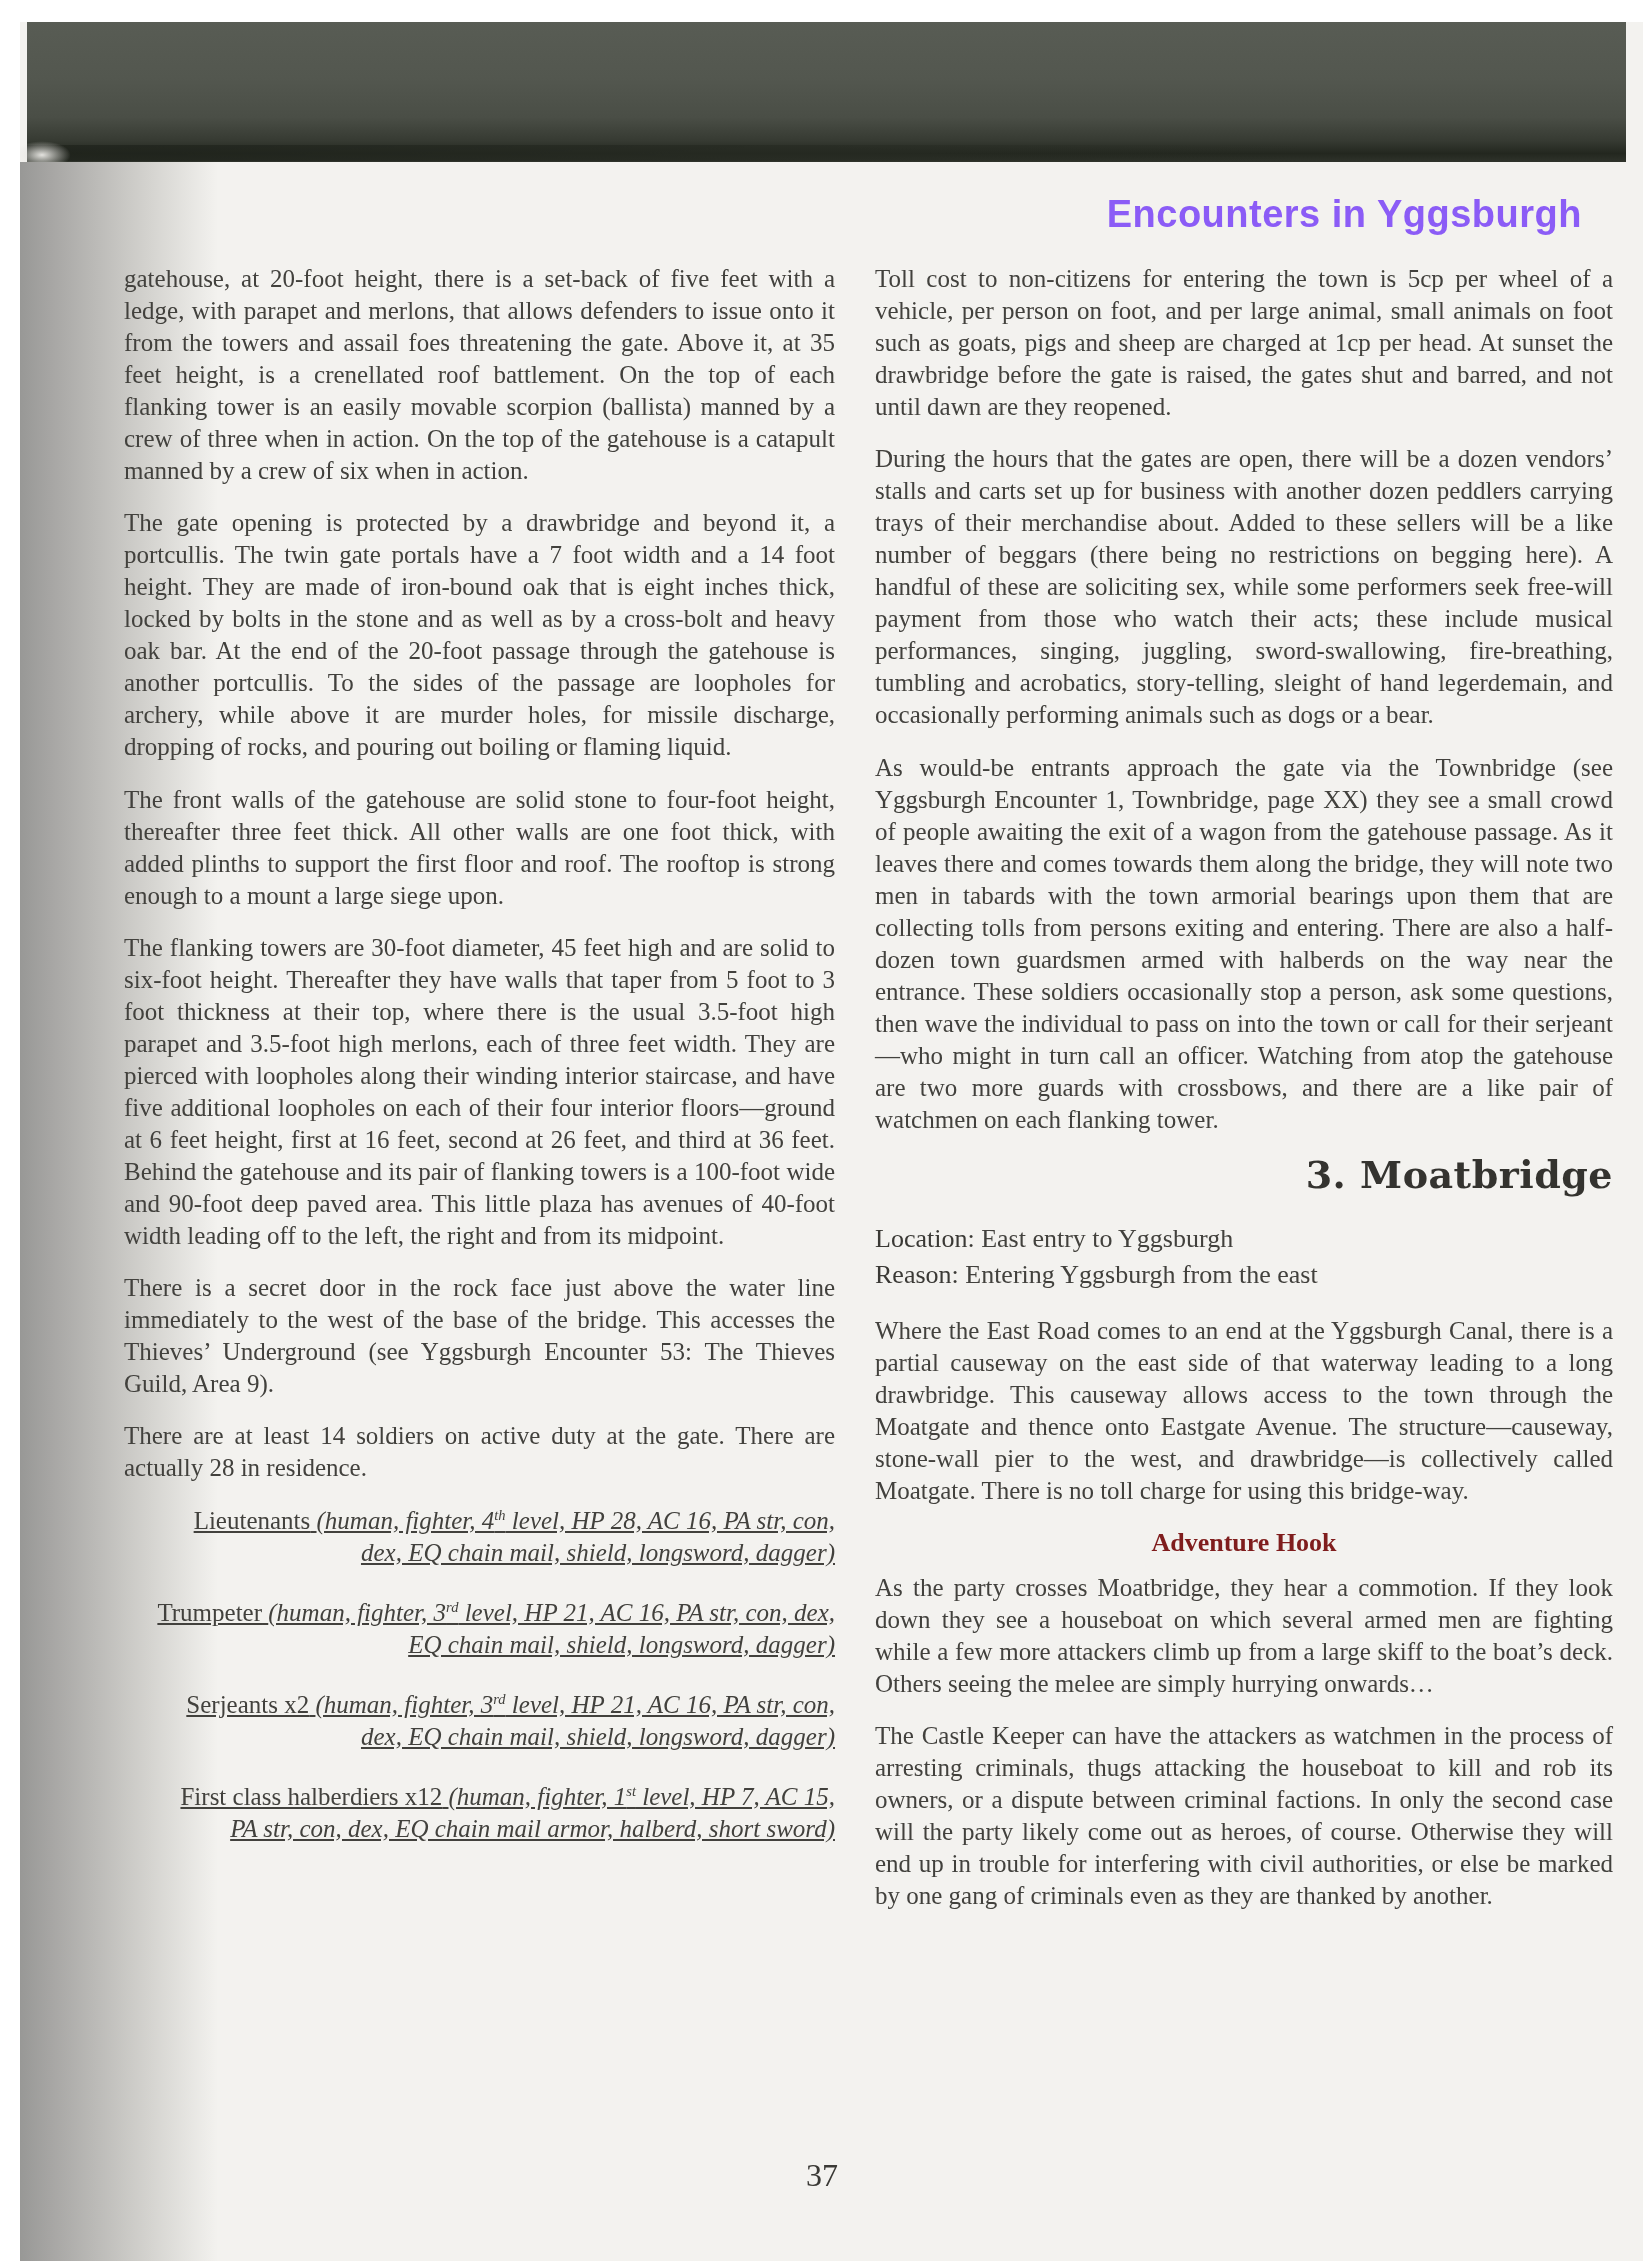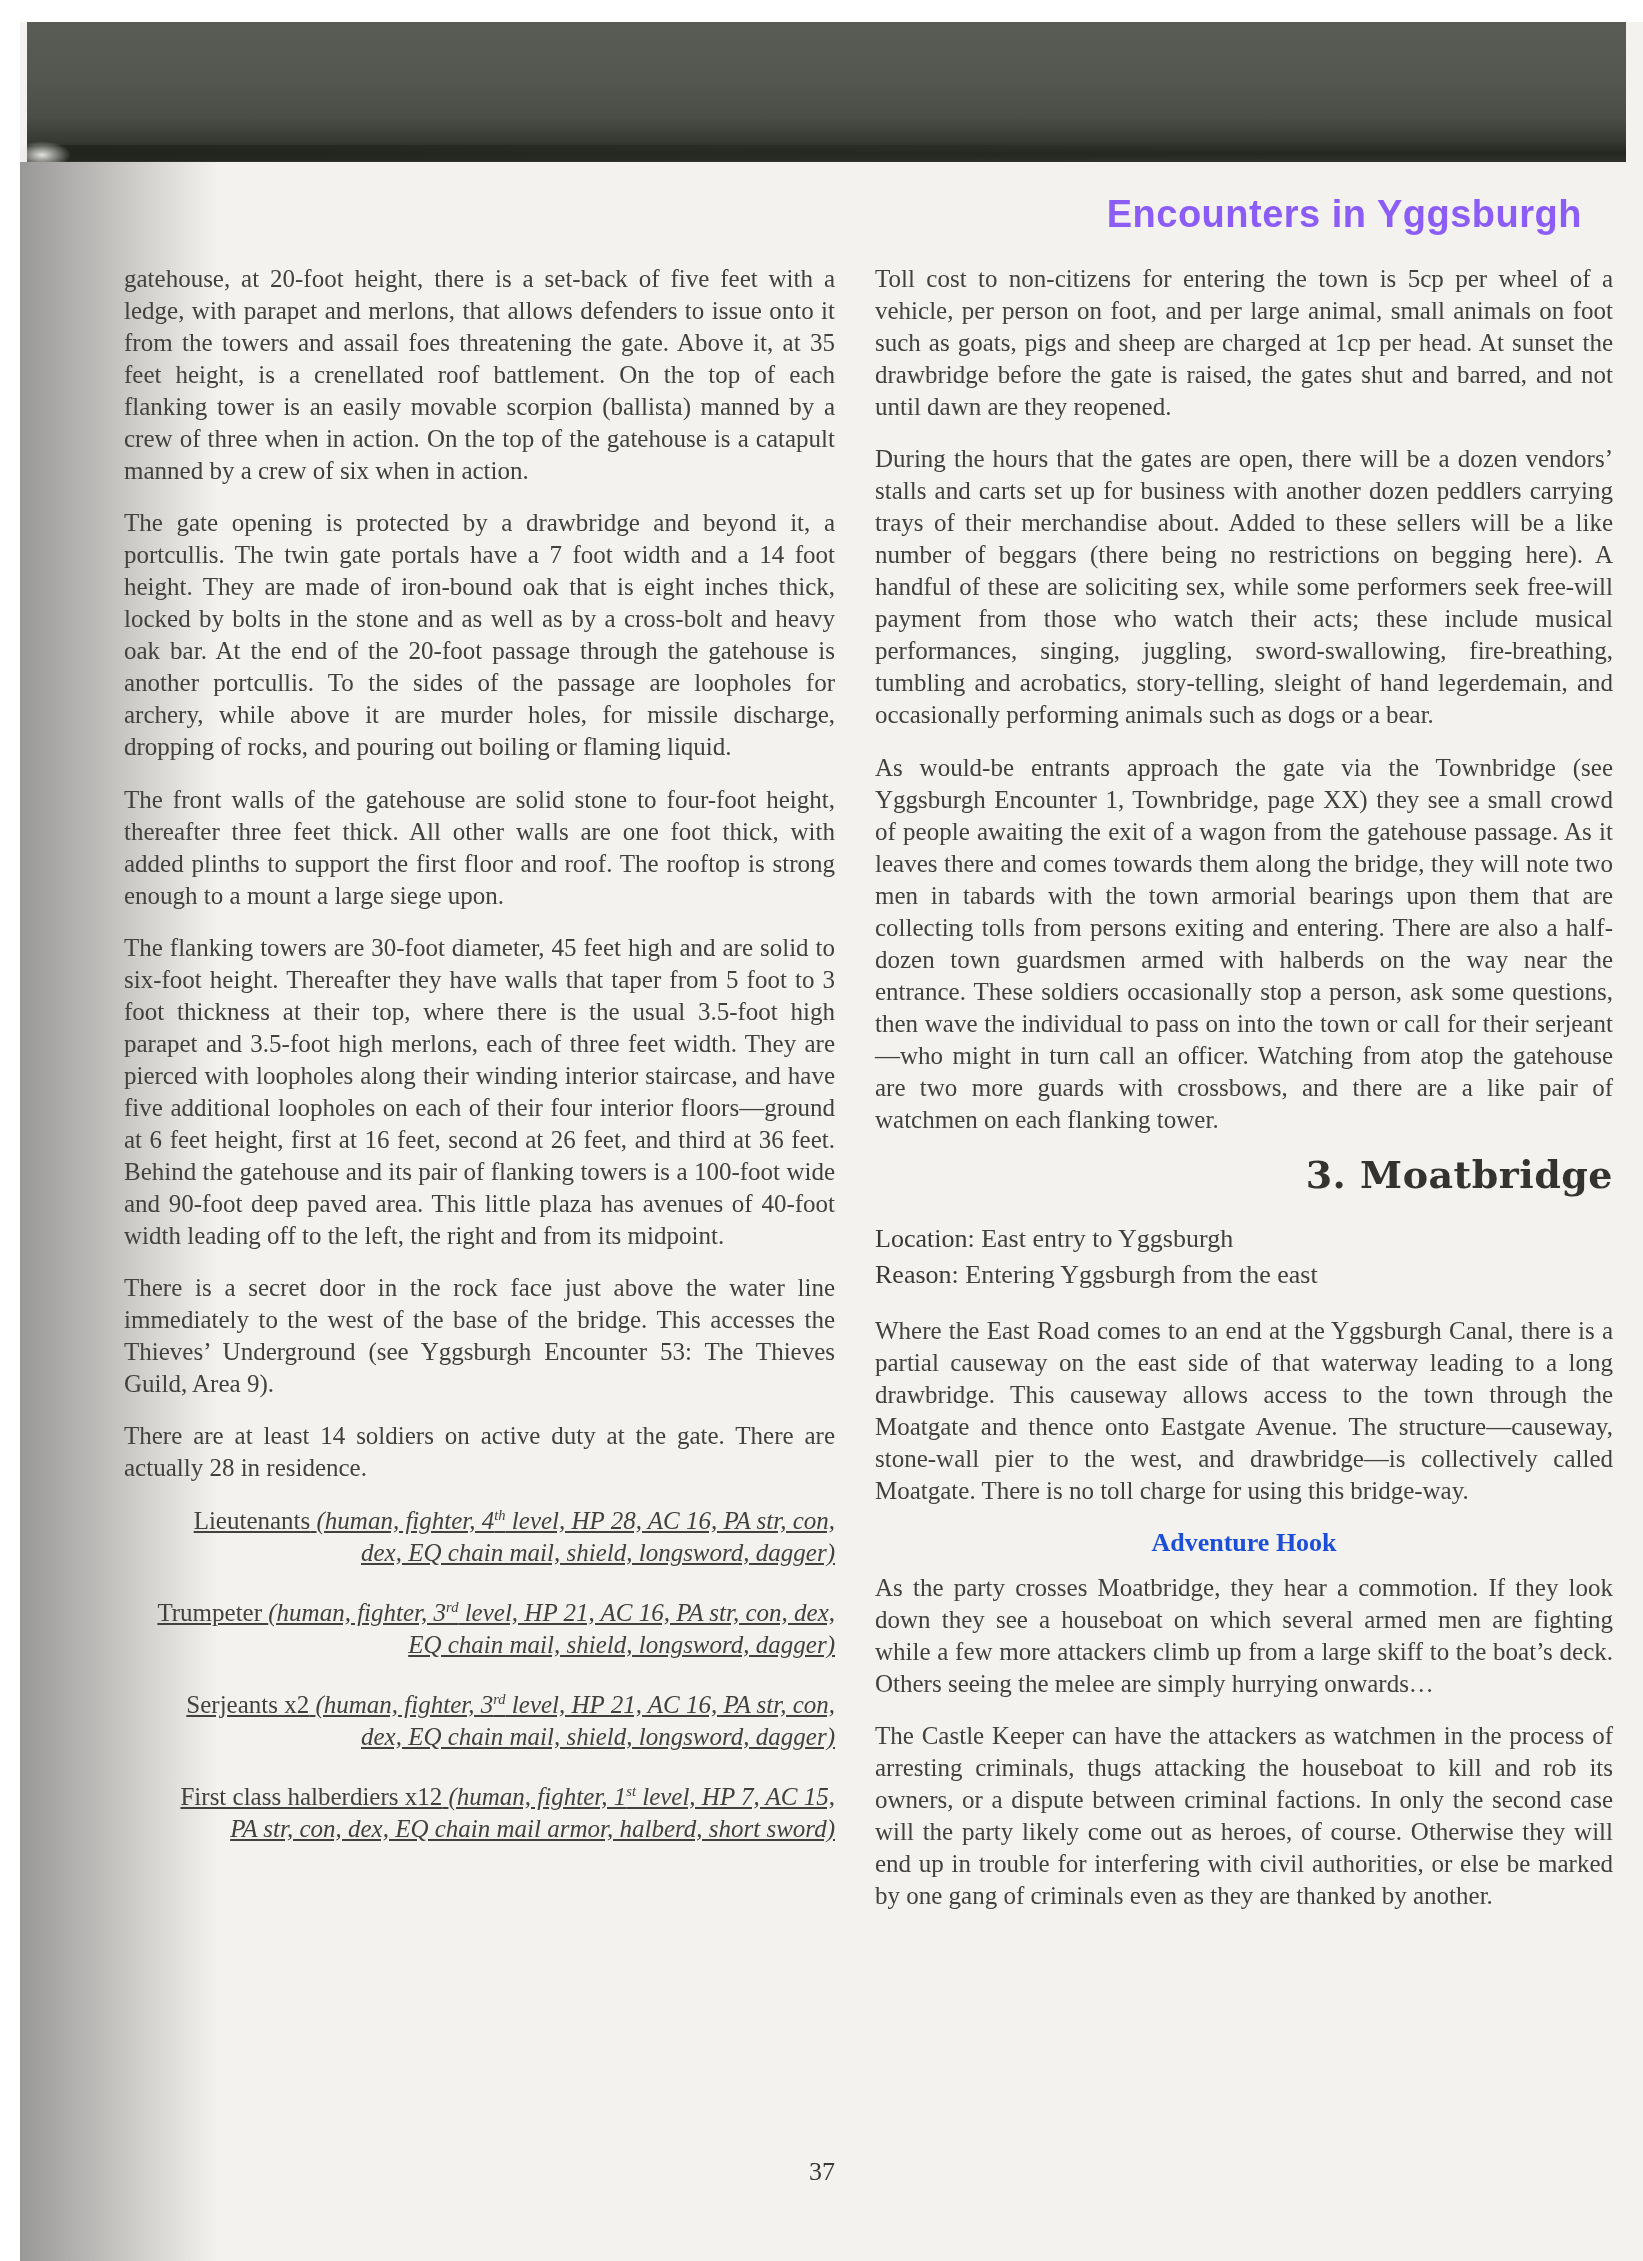--- a/index.html
+++ b/index.html
@@ -39,36 +39,36 @@
     color:#8b5cf6; letter-spacing:0.5px; white-space:nowrap;
   }
   .section-heading {
     font-family:"DejaVu Serif", serif;
     font-size:38px; line-height:1; font-weight:700;
     color:#34332f; letter-spacing:0.5px;
     text-align:right; margin:13.5px 0 29px 0;
   }
   .hook-heading {
     font-size:26px; line-height:32px; font-weight:700;
-    color:#1d4ed8; text-align:center; margin:5.8px 0 12.6px 0;
+    color:#7f1d1d; text-align:center; margin:5.8px 0 12.6px 0;
   }
   
   .col { position:absolute; top:263px; font-size:25px; line-height:32px; text-align:justify; }
   .col-left  { left:124px;  width:711px; }
   .col-right { left:875px; width:738px; }
   .col p { margin:0 0 20.3px 0; }
   .roster-entry { margin:6.8px 0 28px 25px !important; text-align:right;text-decoration:underline; }
   .stats { font-style:italic; }
   sup { font-size:58%; line-height:0; vertical-align:super; }
   .meta { margin:0 0 3.9px 0 !important; text-align:left; font-size:26px; }
   .meta-last { margin-bottom:24px !important; }
   .meta b { font-weight:400; color:#3a3935; }
   .page-number {
     position:absolute; top:2157px; left:0; width:1644px;
-    text-align:center; font-size:26px; color:#3a3935;
+    text-align:center; font-size:32px; color:#3a3935;
   }
 </style>
 </head>
 <body>
 
 <div class="page">
 
   <div class="scan-top-white"></div>
   <div class="scan-band"></div>
   <div class="scan-band-dark-strip"></div>

